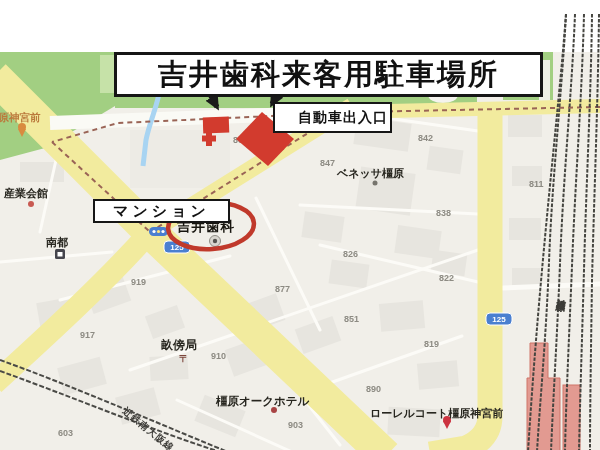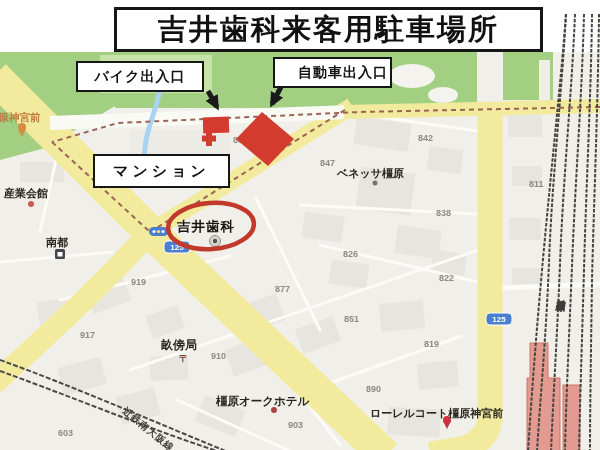--- a/index.html
+++ b/index.html
@@ -1,25 +1,25 @@
 <!DOCTYPE html>
 <html><head>
 <meta charset="utf-8">
 <style>
   html,body{margin:0;padding:0;background:#ffffff;}
   body{width:600px;height:450px;overflow:hidden;font-family:"Liberation Sans",sans-serif;}
   .stage{position:relative;width:600px;height:450px;background:#fff;}
   svg{position:absolute;left:0;top:0;}
   .obox{position:absolute;background:#ffffff;border:2px solid #161616;box-sizing:border-box;
-        display:flex;align-items:center;justify-content:center;color:#111;}
+        display:flex;align-items:center;justify-content:center;color:#111;margin-top:45px;}
   #title-box{left:114px;top:7px;width:429px;height:45px;border-width:3px;
              font-size:29px;font-weight:bold;letter-spacing:2px;}
   #bike-box{left:76px;top:61px;width:128px;height:31px;font-size:14px;font-weight:bold;letter-spacing:1px;}
   #car-box{left:273px;top:57px;width:119px;height:31px;font-size:14px;font-weight:bold;letter-spacing:1px;padding-left:21px;}
-  #mansion-box{left:93px;top:154px;width:137px;height:34px;font-size:15px;font-weight:bold;letter-spacing:4px;}
+  #mansion-box{left:93px;top:154px;width:137px;height:24px;font-size:15px;font-weight:bold;letter-spacing:4px;}
   text{font-family:"Liberation Sans",sans-serif;}
   .blocknum{fill:#8d8b83;font-size:9px;font-weight:bold;}
   .place{fill:#27261f;font-weight:bold;}
   .clinic-name{fill:#17150f;font-size:13.5px;font-weight:bold;letter-spacing:1px;}
   .shieldtxt{fill:#ffffff;font-size:8px;font-weight:bold;text-anchor:middle;}
   .station-name{fill:#bb7a3c;font-size:10.5px;font-weight:bold;}
   .raillbl{fill:#3d3c38;font-size:9.5px;font-weight:bold;letter-spacing:1px;}
   .postmark{fill:#7d463c;font-size:10px;font-weight:bold;}
 </style>
 </head>
@@ -205,23 +205,20 @@
     <polygon points="262,112 294,139 268,166 236,139" fill="#d23b2e"></polygon>
     <line x1="208" y1="91" x2="217" y2="107" stroke="#1a1a1a" stroke-width="5" marker-end="url(#ah)"></line>
     <line x1="281" y1="87" x2="272" y2="104" stroke="#1a1a1a" stroke-width="5" marker-end="url(#ah)"></line>
     <ellipse cx="211" cy="226" rx="43" ry="23" fill="none" stroke="#c0392b" stroke-width="4.5" transform="rotate(-4 211 226)"></ellipse>
   </g>
 </svg>
 
 <div id="title-box" class="obox">
   <span>吉井歯科来客用駐車場所</span>
 </div>
-<div id="bike-box" class="obox">
-  <span>バイク出入口</span>
-</div>
 <div id="car-box" class="obox">
   <span>自動車出入口</span>
 </div>
 <div id="mansion-box" class="obox">
   <span>マンション</span>
 </div>
 
 </div>
 
 </body></html>

